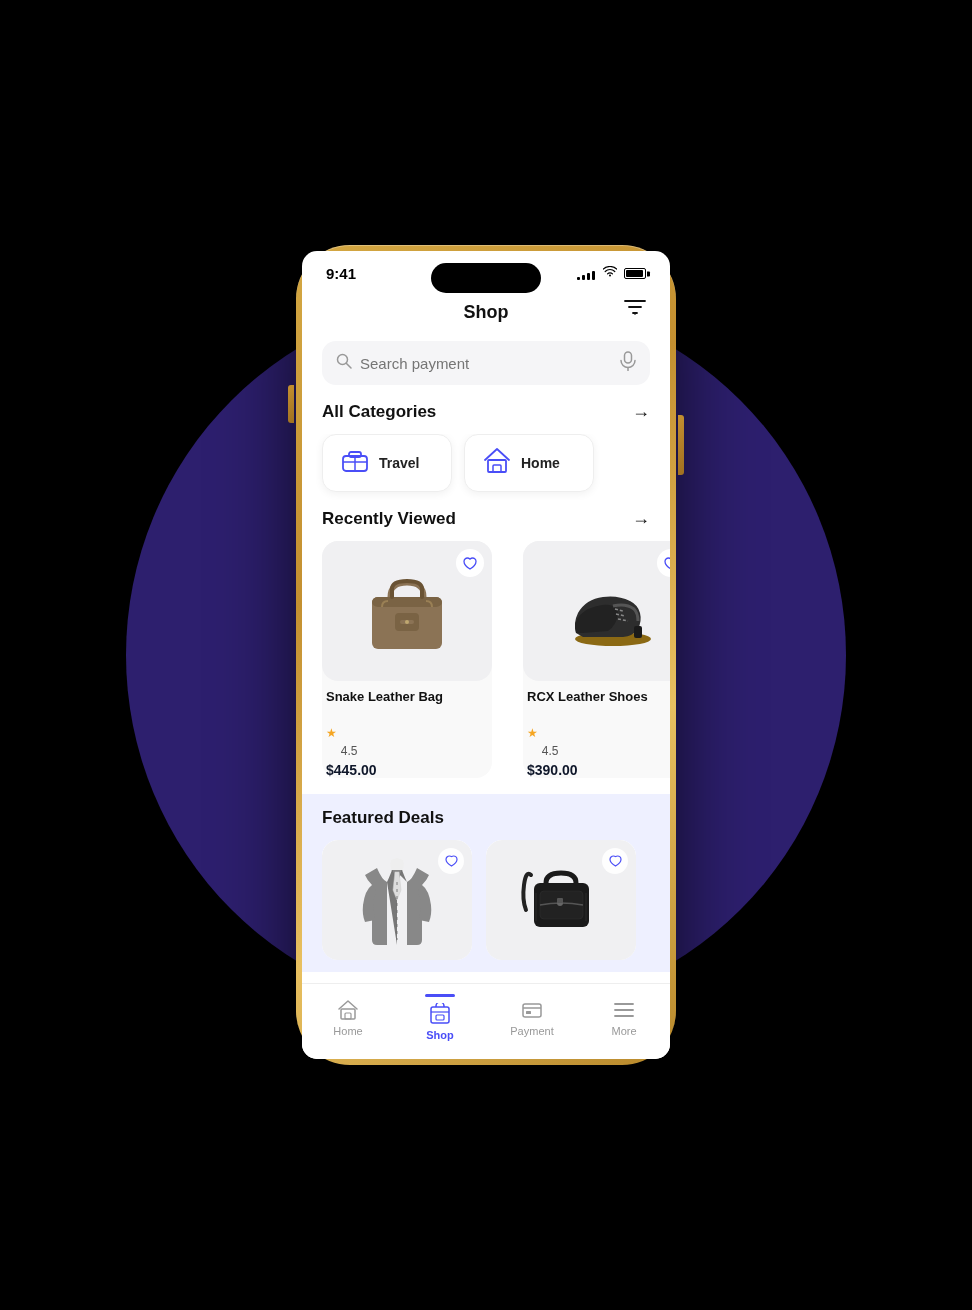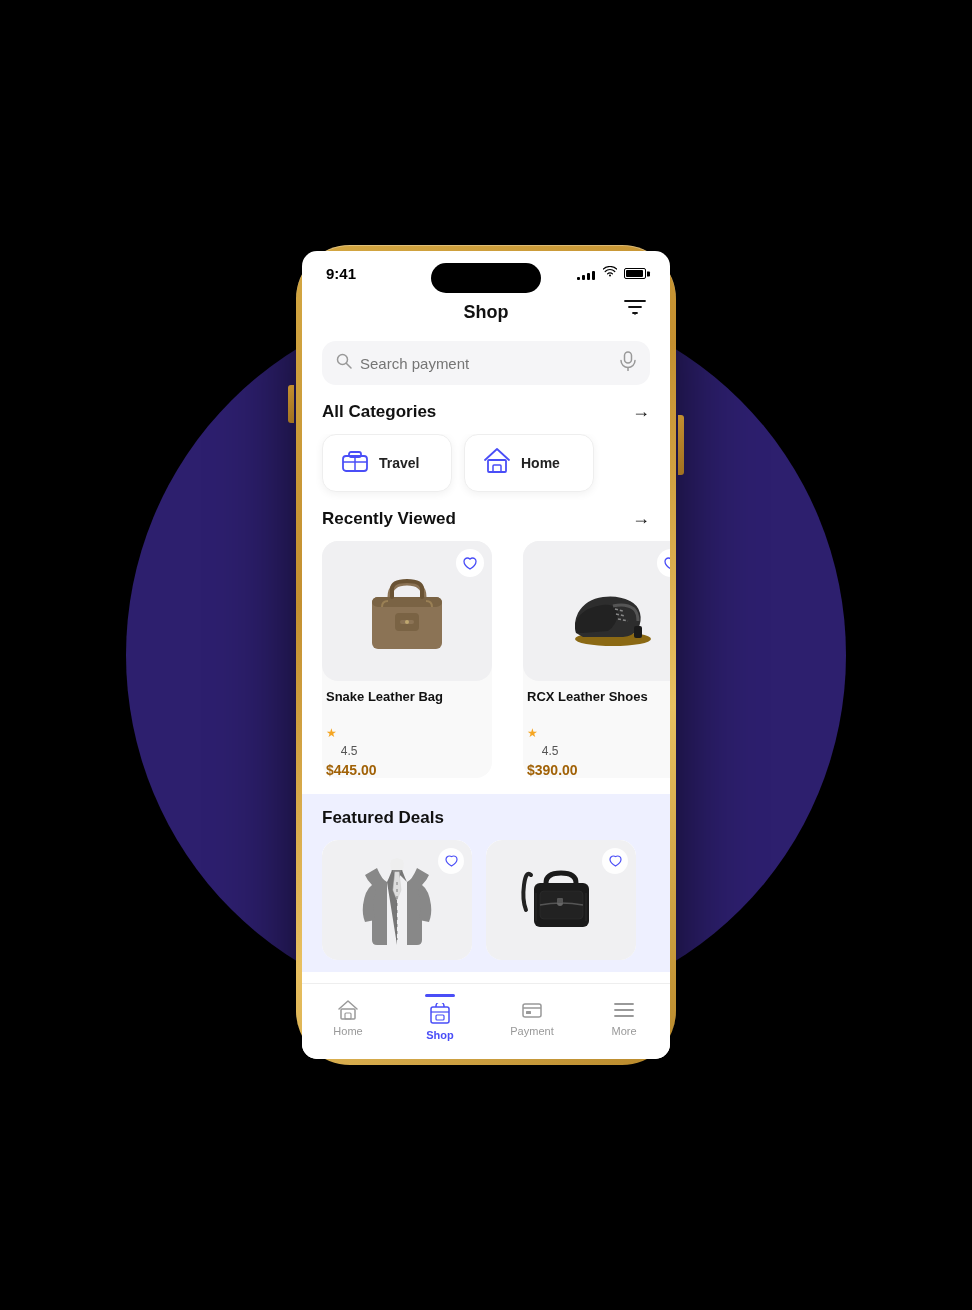--- a/index.html
+++ b/index.html
@@ -283,21 +283,21 @@
       display: flex;
       align-items: center;
       gap: 4px;
       margin-bottom: 4px;
     }
     .star-icon { color: #f5a623; font-size: 12px; }
     .rating-val { font-size: 12px; color: #555; margin-top: 36px; }
     .product-price {
       font-size: 14px;
       font-weight: 700;
-      color: #a16207;
+      color: #0f172a;
     }
 
     
     .featured-section {
       background: #eef0ff;
       margin-top: 16px;
       padding: 14px 20px 12px;
     }
     .featured-products {
       display: flex;

